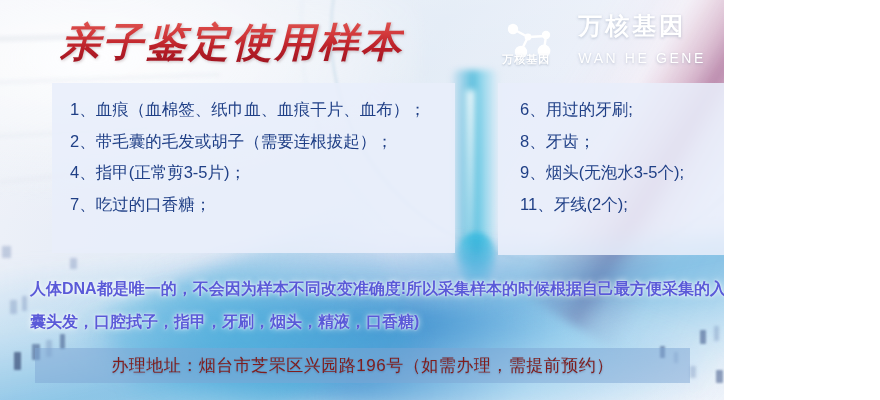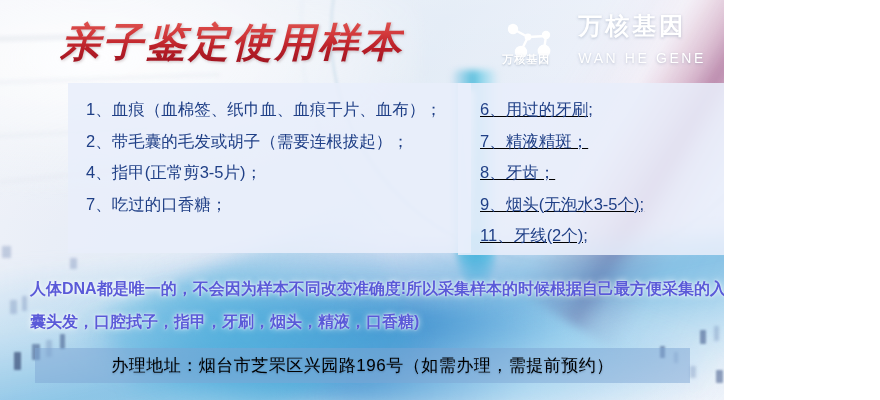--- a/index.html
+++ b/index.html
@@ -252,22 +252,22 @@
     letter-spacing: 2.6px;
     text-shadow: 0 1px 3px rgba(90,110,140,0.35);
   }
 
   
   .panel {
     position: absolute;
     background: rgba(232,238,250,0.88);
     top: 83px;
   }
-  .panel-left  { left: 68px;  width: 403px; height: 170px; }
-  .panel-right { left: 458px; width: 336px; height: 172px; text-decoration: underline; }
+  .panel-left  { left: 52px;  width: 403px; height: 170px; }
+  .panel-right { left: 498px; width: 336px; height: 172px; }
 
   .list {
     margin: 0;
     padding: 0;
     list-style: none;
     color: #1f3f86;
     font-size: 16.5px;
     line-height: 1;
   }
   .panel-left .list  { padding: 18px 0 0 18px; }
@@ -296,21 +296,21 @@
     left: 35px;
     top: 348px;
     width: 655px;
     height: 35px;
     background: rgba(126,166,212,0.50);
     display: flex;
     align-items: center;
     justify-content: center;
   }
   .addr-text {
-    color: #000000;
+    color: #7f1d1d;
     font-size: 17px;
     letter-spacing: 0.5px;
     white-space: nowrap;
     text-shadow: 0 1px 2px rgba(60,95,140,0.45);
   }
 </style>
 </head>
 <body>
 
 <div id="poster">
@@ -418,21 +418,20 @@
       <li>1、血痕（血棉签、纸巾血、血痕干片、血布）；</li>
       <li>2、带毛囊的毛发或胡子（需要连根拔起）；</li>
       <li>4、指甲(正常剪3-5片)；</li>
       <li>7、吃过的口香糖；</li>
     </ul>
   </div>
 
   <div class="panel panel-right">
     <ul class="list">
       <li>6、用过的牙刷;</li>
-      <li>7、精液精斑；</li>
       <li>8、牙齿；</li>
       <li>9、烟头(无泡水3-5个);</li>
       <li>11、牙线(2个);</li>
     </ul>
   </div>
 
   <div class="note">人体DNA都是唯一的，不会因为样本不同改变准确度!所以采集样本的时候根据自己最方便采集的入手。(血痕，带毛囊头发，口腔拭子，指甲，牙刷，烟头，精液，口香糖)</div>
 
   <div class="addr-bar">
     <span class="addr-text">办理地址：烟台市芝罘区兴园路196号（如需办理，需提前预约）</span>

